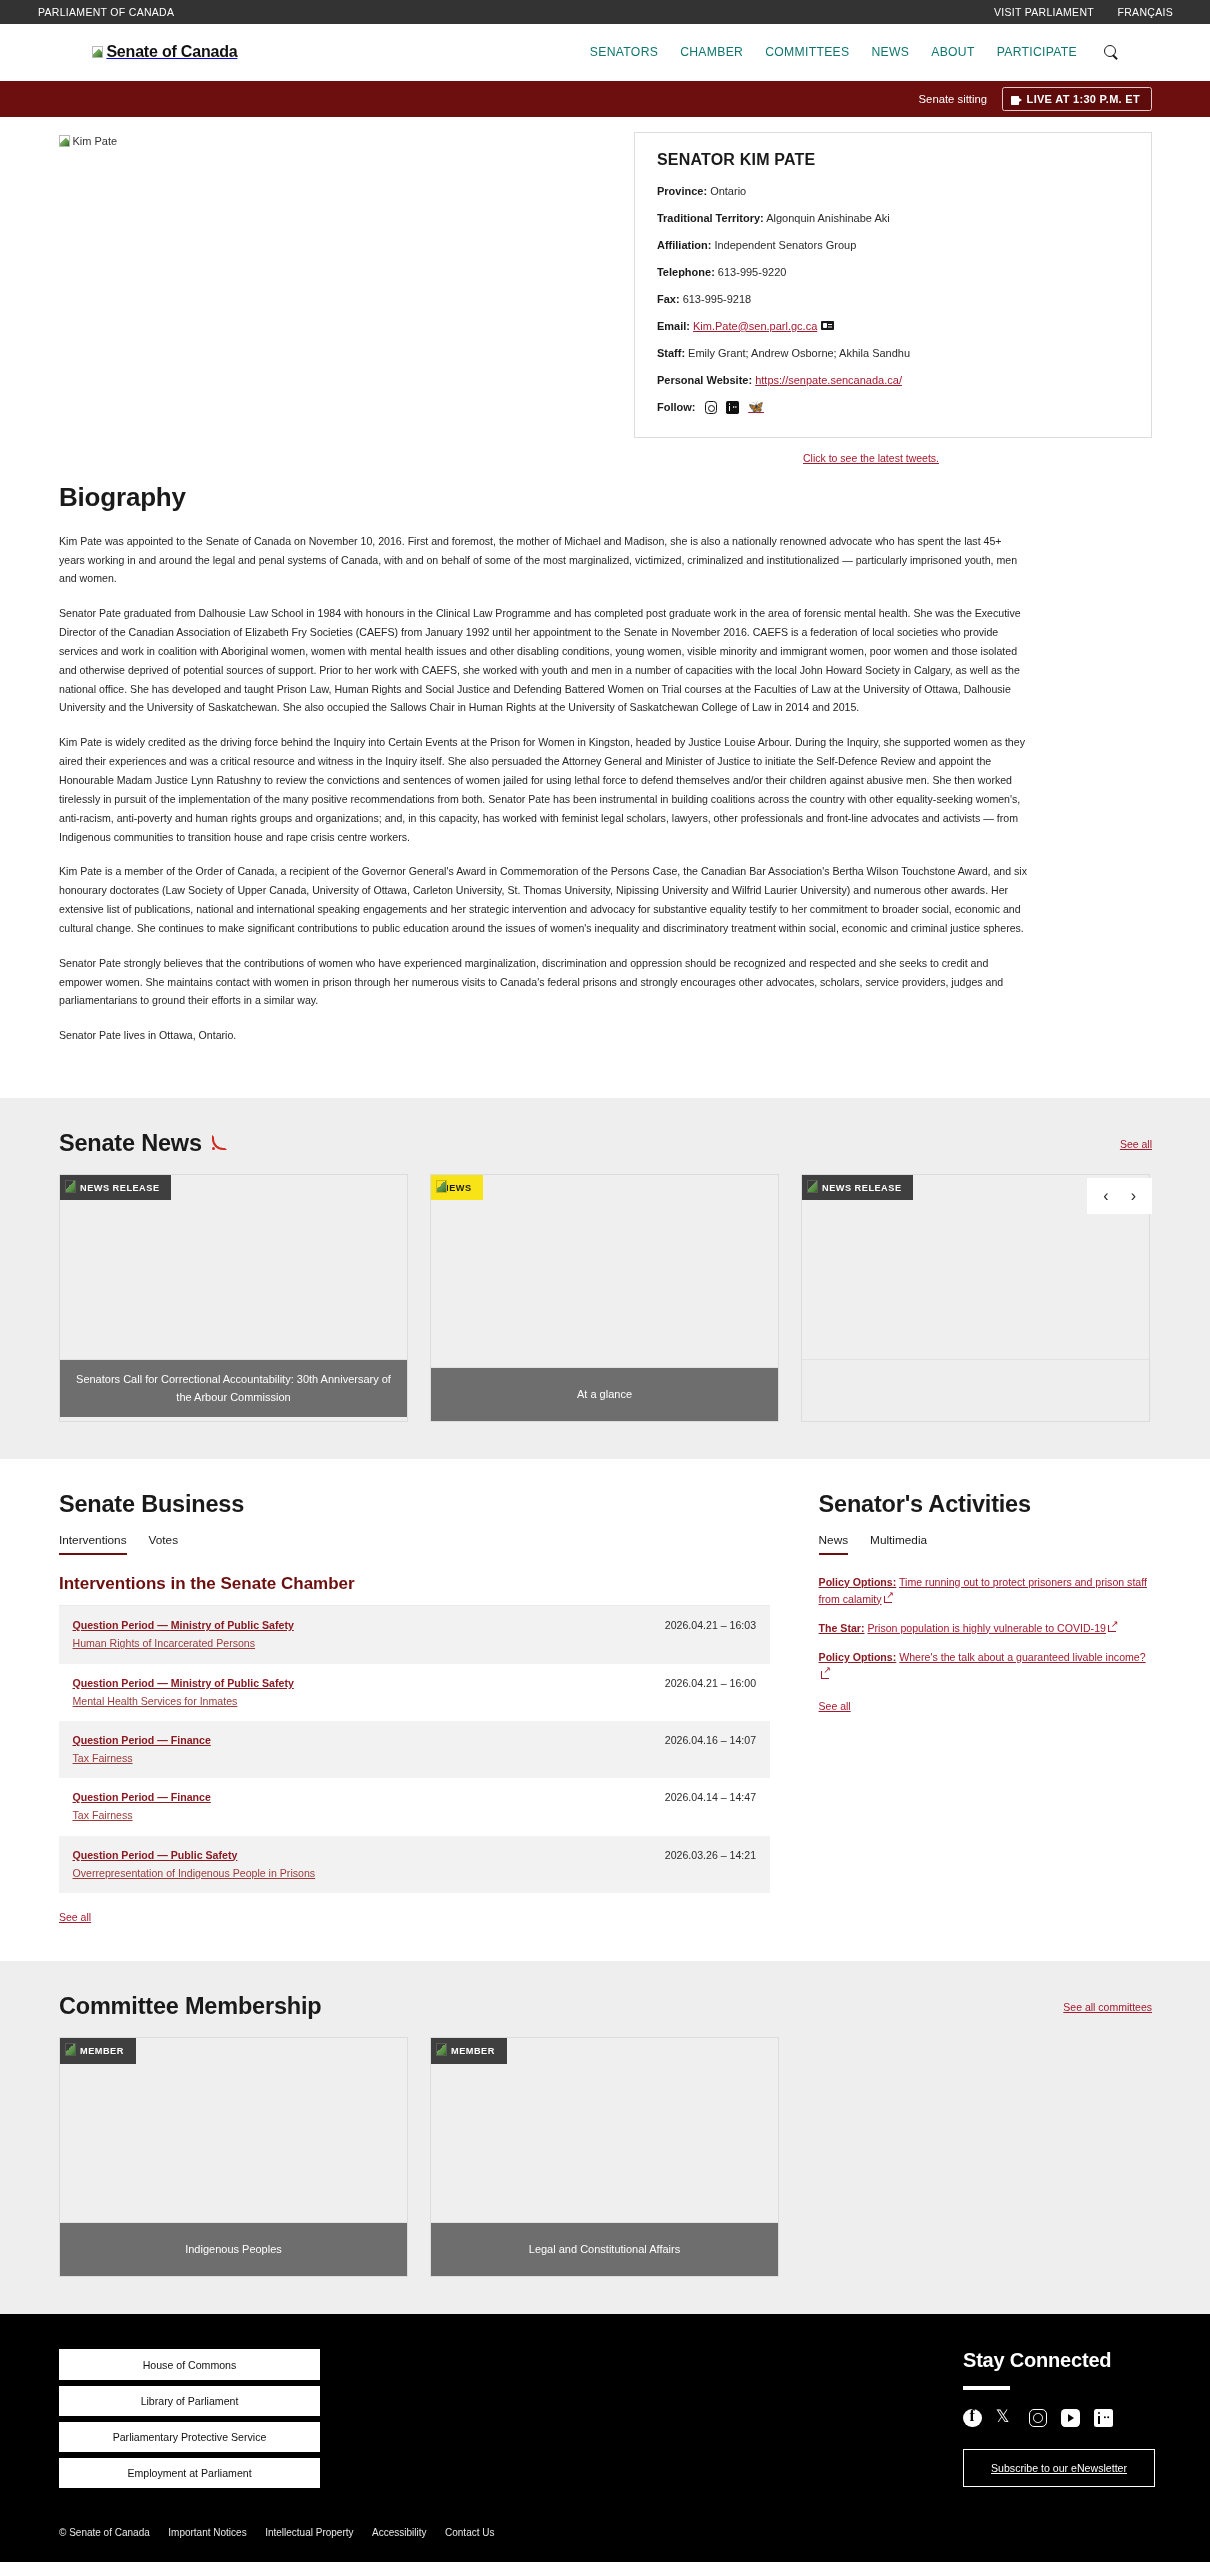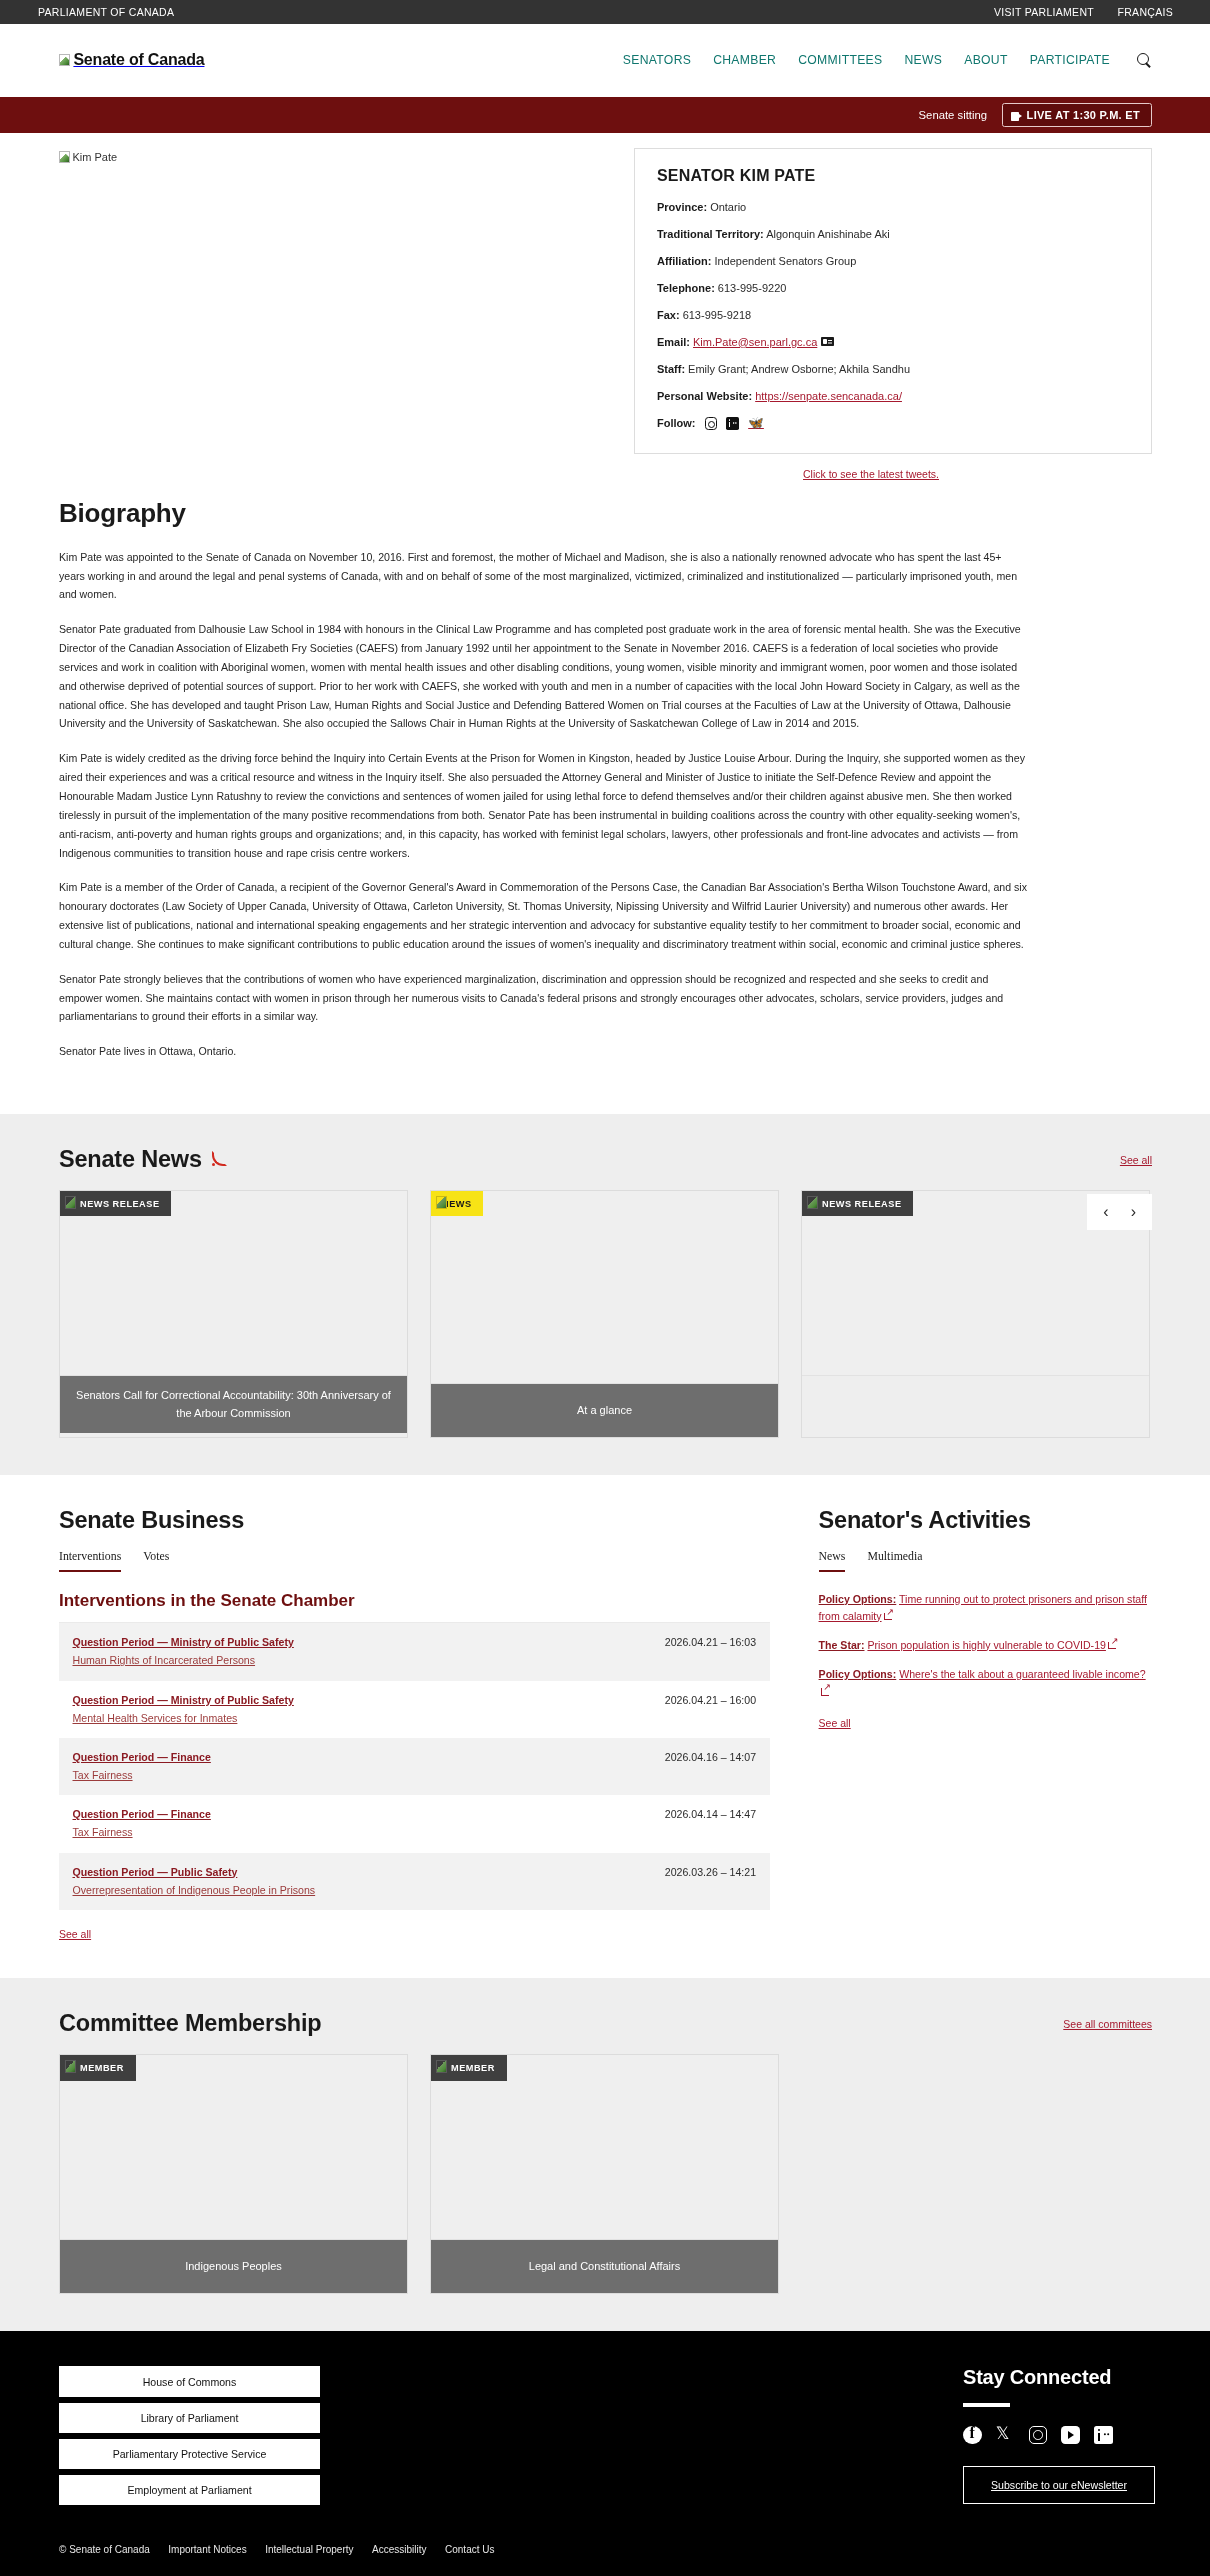--- a/index.html
+++ b/index.html
@@ -19,24 +19,24 @@
     display: flex;
     align-items: center;
     padding: 0 38px;
   }
   .utility-left { font-size: 10.5px; color: #ffffff; letter-spacing: 0.3px; }
   .utility-right { margin-left: auto; display: flex; gap: 23.5px; }
   .utility-right a { color: #ffffff; font-size: 10.5px; text-decoration: none; letter-spacing: 0.3px; }
 
   
   .main-header {
-    height: 73px;
+    height: 57px;
     display: flex;
     align-items: center;
-    padding: 0 59px;
+    padding: 0 92px;
     background: #fff;
   }
   .brand { display: flex; align-items: center; gap: 3.4px; }
   .broken-img-icon {
     width: 11px; height: 12.6px;
     display: inline-block;
     position: relative;
     background: linear-gradient(135deg,#ffffff 0%,#ffffff 40%,#7fb069 40%,#4e8c3a 75%,#2f5d22 100%);
     border: 0.8px solid #b9b9b9;
     flex: 0 0 auto;
@@ -269,21 +269,20 @@
   .col-left { width: 716px; }
   .col-right { width: 336px; }
 
   .h-sec { font-size: 23.5px; font-weight:bold; color:#1a1a1a; margin-bottom: 15px; letter-spacing:-0.2px;}
   .tabs { display:flex; gap: 22px; margin-bottom: 18.5px; }
   .tab {
     font-size: 11.8px;
     color:#1a1a1a;
     padding-bottom: 5.9px;
     cursor:pointer;
-    font-family:Liberation Serif, serif;
   }
   .tab.active { border-bottom: 2.5px solid #6e0f0f; font-weight: normal; }
 
   .sub-head { font-size: 17px; font-weight:bold; color:#6e0f0f; margin-bottom: 11.8px; }
 
   .int-list { border-top: 0.8px solid #eaeaea; }
   .int-row {
     display:flex; align-items:flex-start;
     padding: 11px 13.5px 11.8px 13.5px;
     font-size: 10.6px;

